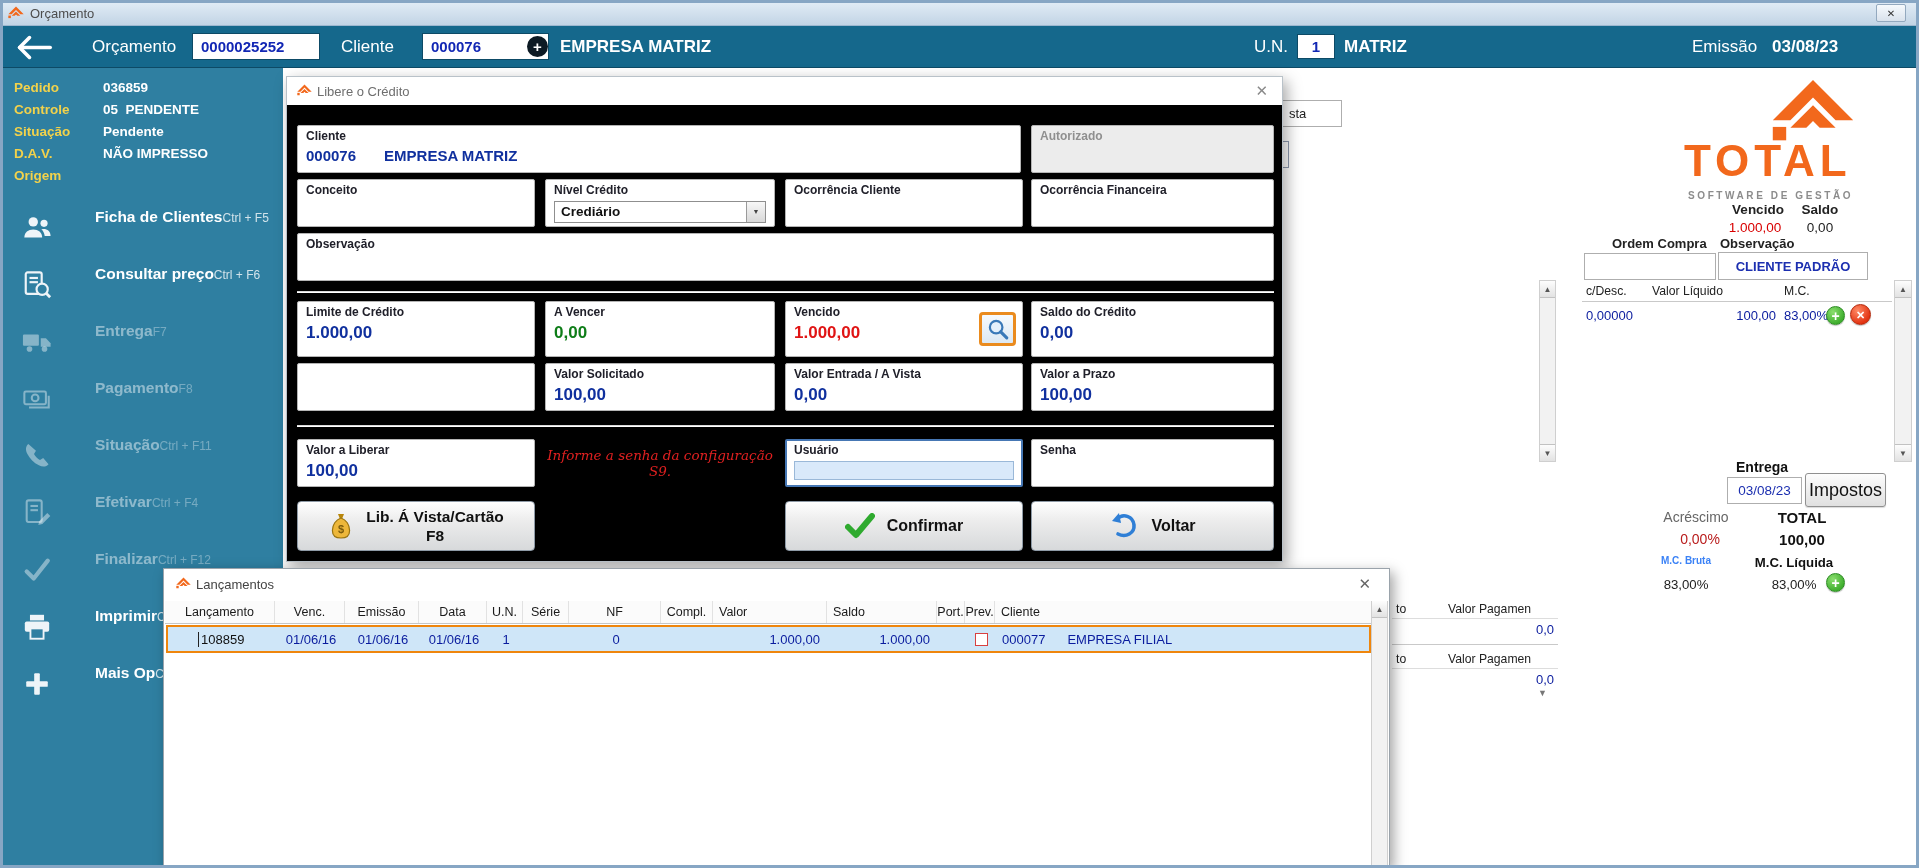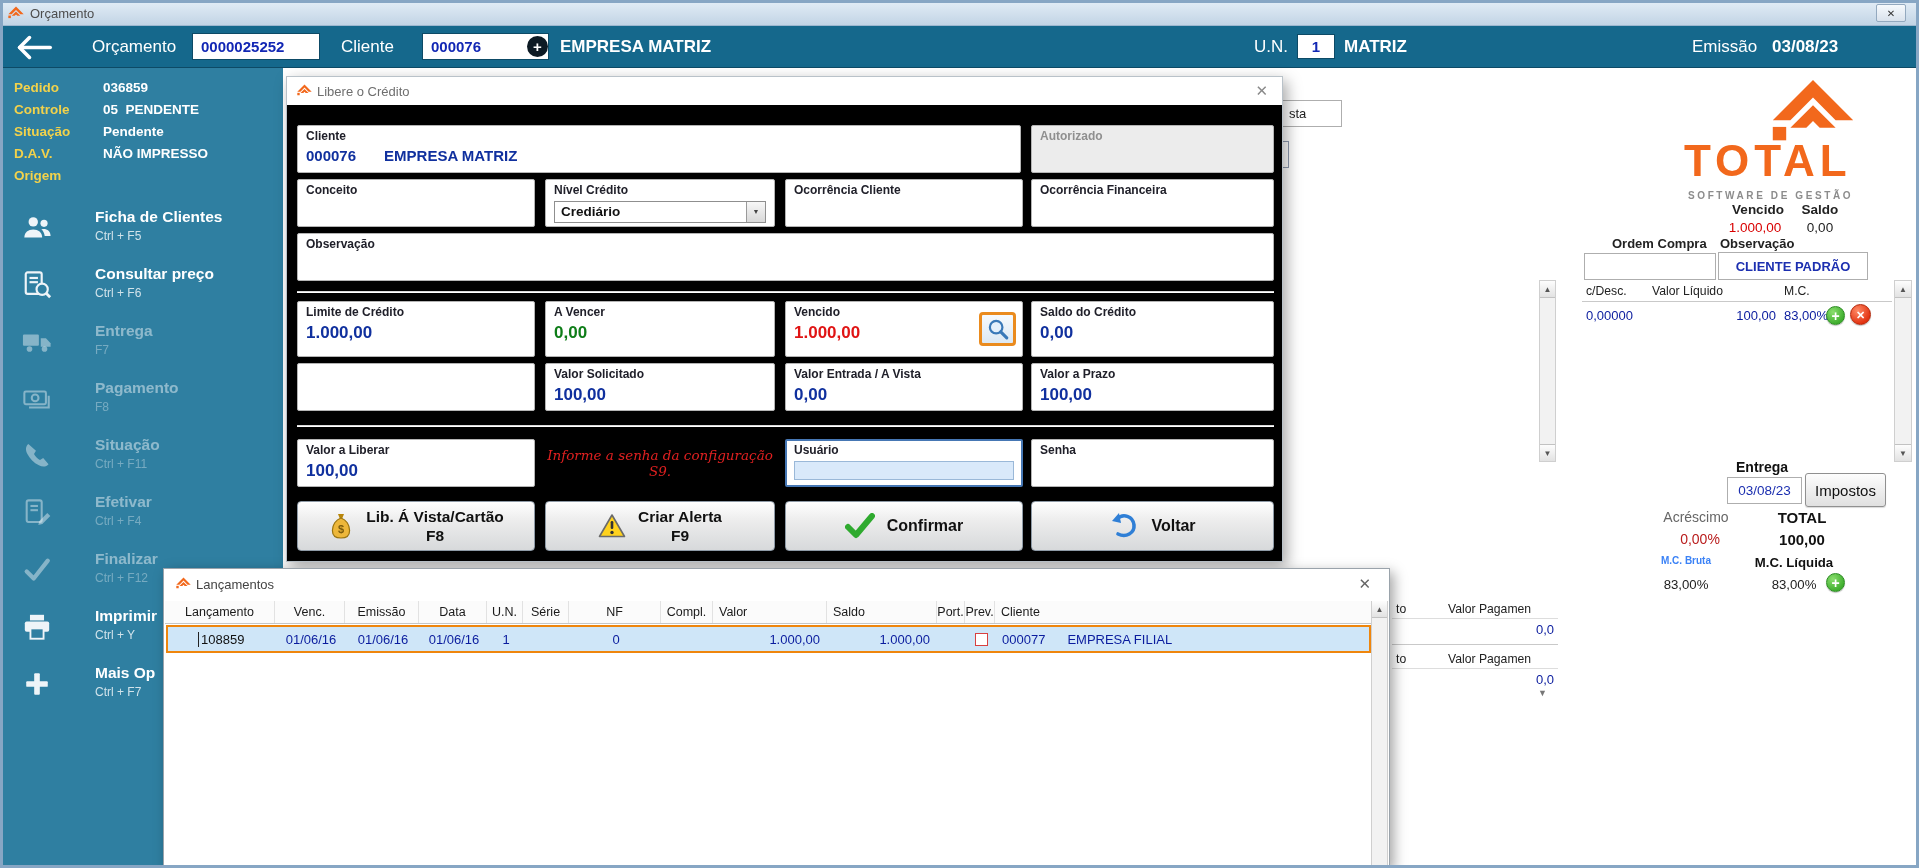--- a/index.html
+++ b/index.html
@@ -18,21 +18,21 @@
   .ab-t{position:absolute;top:0;height:42px;display:flex;align-items:center;color:#fff;font-size:17px}
   .ab-in{position:absolute;top:7px;height:27px;background:#fff;border:1px solid #0d4a66;display:flex;align-items:center;padding-left:8px;font-size:15px;font-weight:bold;color:#1227b4}
   .plus-c{position:absolute;top:10px;width:21px;height:21px;border-radius:50%;background:#0d1a24;color:#fff;font-size:15px;font-weight:bold;display:flex;align-items:center;justify-content:center;line-height:1}
 
   
   .sidebar{position:absolute;left:0;top:68px;width:283px;height:800px;background:#2f7fa1;z-index:2}
   .inf-l{position:absolute;left:14px;color:#f2d24b;font-size:13.5px;font-weight:bold;white-space:pre}
   .inf-v{position:absolute;left:103px;color:#fff;font-size:13.5px;font-weight:600;white-space:pre}
   .mi{position:absolute;left:0;width:283px;height:57px;cursor:pointer}
   .mi-ic{position:absolute;left:22px;top:13px;width:30px;height:30px;color:#eef4f8}
-  .mi-tx{position:absolute;left:95px;top:8px;display:flex;flex-direction:column}
+  .mi-tx{position:absolute;left:95px;top:8px;display:flex;flex-direction:row}
   .mi-l{font-size:15.5px;font-weight:bold;color:#fff;white-space:nowrap}
   .mi-s{font-size:12px;color:rgba(255,255,255,.78);margin-top:3px;white-space:nowrap}
   .mi.dis .mi-l{color:rgba(255,255,255,.46);font-weight:600}
   .mi.dis .mi-s{color:rgba(255,255,255,.34)}
   .mi.dis .mi-ic{color:rgba(255,255,255,.42)}
 
   
   .content{position:absolute;left:283px;top:68px;width:1636px;height:800px;background:#fff;z-index:1}
   .rp-box{position:absolute;background:#fff;border:1px solid #aeaeae}
   .rp-t{position:absolute;white-space:nowrap}
@@ -299,21 +299,21 @@
     <div class="sb-btn bot">
         <span>▼</span>
       </div>
   </div>
 
   <span class="rp-t" style="left:1736px;top:459px;font-size:14px;font-weight:bold;color:#111;z-index:2">Entrega</span>
   <div class="rp-box" style="left:1727px;top:477px;width:75px;height:27px;z-index:2;display:flex;align-items:center;justify-content:center">
       <span style="font-size:13.5px;color:#1c2fb0">03/08/23</span>
     </div>
   <div class="abs" style="left:1805px;top:473px;width:81px;height:34px;z-index:2;background:linear-gradient(#fdfdfd,#e0e0e0);border:1px solid #909090;border-radius:3px;display:flex;align-items:center;justify-content:center;box-shadow:0 1px 1px rgba(0,0,0,.15)">
-      <span style="font-size:15px;color:#111">Impostos</span>
+      <span style="font-size:18px;color:#111">Impostos</span>
     </div>
 
   <span class="rp-t" style="left:1652px;top:509px;width:88px;text-align:center;font-size:14px;color:#666;z-index:2">Acréscimo</span>
   <span class="rp-t" style="left:1766px;top:509px;width:72px;text-align:center;font-size:15px;font-weight:bold;color:#111;z-index:2">TOTAL</span>
   <span class="rp-t" style="left:1656px;top:531px;width:88px;text-align:center;font-size:14px;color:#b91c1c;z-index:2">0,00%</span>
   <span class="rp-t" style="left:1766px;top:531px;width:72px;text-align:center;font-size:15px;font-weight:bold;color:#111;z-index:2">100,00</span>
 
   <span class="rp-t" style="left:1644px;top:555px;width:84px;text-align:center;font-size:10px;font-weight:bold;color:#3b82f6;z-index:2">M.C. Bruta</span>
   <span class="rp-t" style="left:1746px;top:555px;width:96px;text-align:center;font-size:13.2px;font-weight:bold;color:#111;z-index:2">M.C. Líquida</span>
   <span class="rp-t" style="left:1644px;top:577px;width:84px;text-align:center;font-size:13.2px;color:#222;z-index:2">83,00%</span>
@@ -427,31 +427,20 @@
 
     <div class="mbtn" style="left:10px;top:424px;width:238px">
       <svg width="26" height="28" viewBox="0 0 26 28">
           <path d="M10 2h6l-1.6 4h-2.8z" fill="#b8860b"></path>
           <path d="M13 6c-5.2 1.8-8.6 6.8-8.6 12.4 0 5 3.4 7.6 8.6 7.6s8.6-2.6 8.6-7.6C21.6 12.8 18.2 7.8 13 6z" fill="#edb73a" stroke="#9a7410" stroke-width="1.2"></path>
           <text x="13" y="21" text-anchor="middle" font-size="11" font-weight="bold" fill="#7c5c0c">$</text>
         </svg>
       <span class="mbtn-t">
           <span>Lib. Á Vista/Cartão</span>
           <span>F8</span>
-        </span>
-    </div>
-    <div class="mbtn" style="left:258px;top:424px;width:230px">
-      <svg width="28" height="26" viewBox="0 0 28 26">
-          <path d="M14 2 L26.5 23.5 L1.5 23.5 Z" fill="#ffd21e" stroke="#6a6a6a" stroke-width="1.6" stroke-linejoin="round"></path>
-          <rect x="12.7" y="8" width="2.6" height="8" rx="1.2" fill="#333"></rect>
-          <circle cx="14" cy="19.5" r="1.7" fill="#333"></circle>
-        </svg>
-      <span class="mbtn-t">
-          <span>Criar Alerta</span>
-          <span>F9</span>
         </span>
     </div>
     <div class="mbtn" style="left:498px;top:424px;width:238px">
       <svg width="30" height="26" viewBox="0 0 30 26">
           <path d="M3 14 L11 22 L27 3" fill="none" stroke="#2faa2f" stroke-width="6" stroke-linecap="round" stroke-linejoin="round"></path>
         </svg>
       <span class="mbtn-t" style="font-size:16px">Confirmar</span>
     </div>
     <div class="mbtn" style="left:744px;top:424px;width:243px">
       <svg width="30" height="28" viewBox="0 0 30 28">

